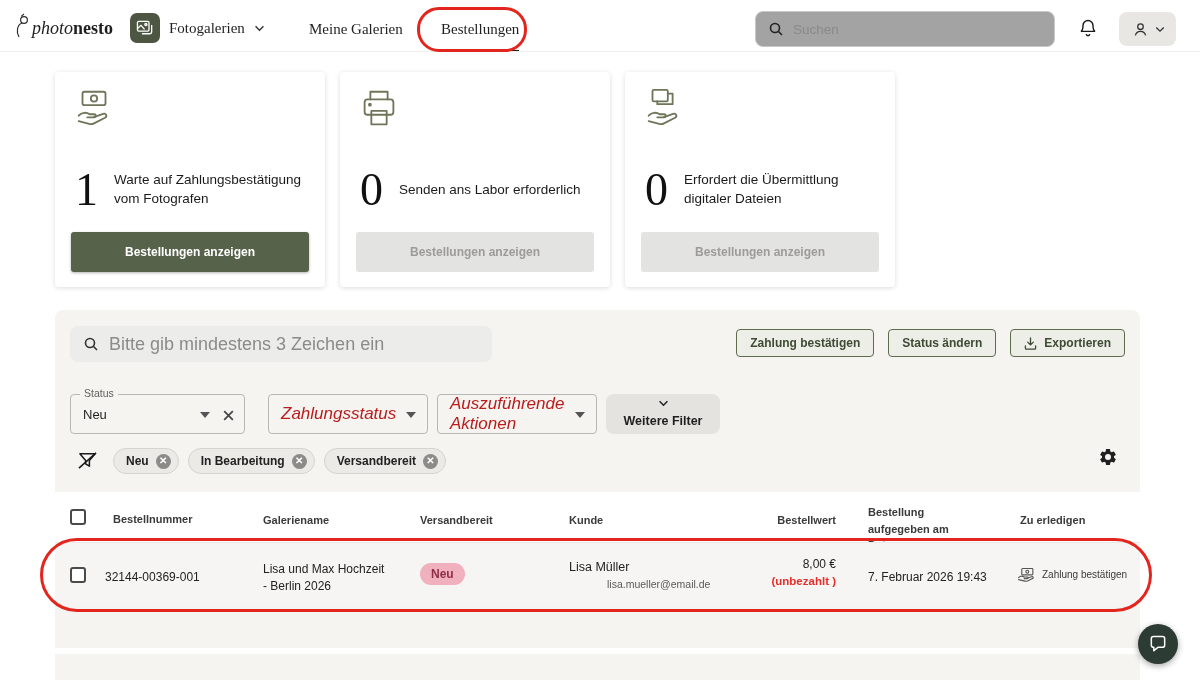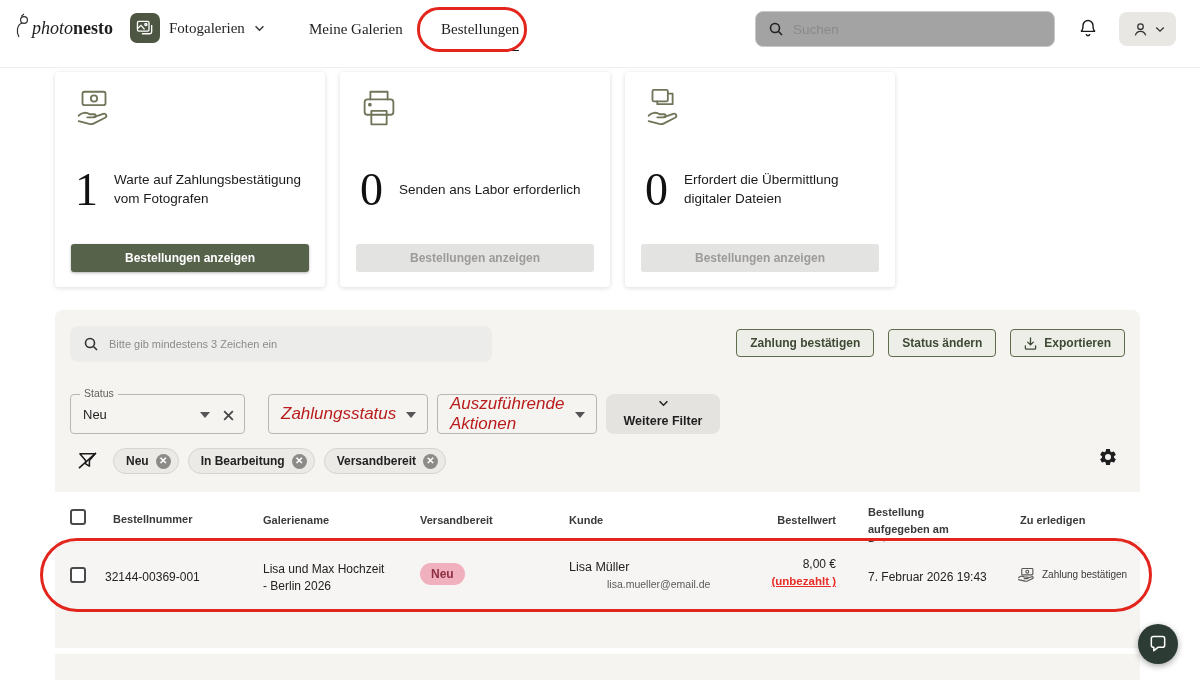--- a/index.html
+++ b/index.html
@@ -1,21 +1,21 @@
 <!DOCTYPE html>
 <html><head>
 <meta charset="utf-8">
 <style>
   *{margin:0;padding:0;box-sizing:border-box;}
   html,body{width:1200px;height:680px;}
   body{font-family:"Liberation Sans",sans-serif;background:#fff;overflow:hidden;}
   #app{position:relative;width:1200px;height:680px;background:#fff;}
 
   
-  .topnav{position:absolute;top:0;left:0;width:1200px;height:68px;background:#fff;border-bottom:1px solid #f0efec;}
+  .topnav{position:absolute;top:0;left:0;width:1200px;height:52px;background:#fff;border-bottom:1px solid #f0efec;}
   .logo{position:absolute;left:14px;top:13px;display:flex;align-items:flex-end;gap:2px;cursor:pointer;}
   .logo-text{font-family:"Liberation Serif",serif;font-size:18px;color:#1f1f1f;}
   .logo-photo{font-style:italic;font-weight:400;}
   .logo-nesto{font-weight:700;}
   .nav-dd{position:absolute;left:130px;top:13px;display:flex;align-items:center;gap:9px;cursor:pointer;}
   .nav-dd-icon{width:30px;height:30px;background:#4c5642;border-radius:7px;display:flex;align-items:center;justify-content:center;}
   .nav-link{font-family:"Liberation Serif",serif;font-size:15px;color:#1f1f1f;}
   .nav-meine{position:absolute;left:309px;top:21px;cursor:pointer;}
   .nav-best{position:absolute;left:441px;top:21px;cursor:pointer;border-bottom:1px solid #1f1f1f;padding-bottom:12px;}
   .tn-search{position:absolute;left:755px;top:11px;width:300px;height:36px;border:1px solid #c9c7c3;border-radius:8px;display:flex;align-items:center;padding:0 12px;gap:9px;background:#a3a3a3;}
@@ -24,28 +24,28 @@
   .bell{position:absolute;left:1078px;top:17px;cursor:pointer;}
   .avatar{position:absolute;left:1119px;top:12px;width:57px;height:34px;background:#e9e7e3;border-radius:8px;display:flex;align-items:center;justify-content:center;gap:5px;cursor:pointer;}
 
   
   .card{position:absolute;top:72px;width:270px;height:215px;background:#fff;border-radius:4px;box-shadow:0 1px 5px rgba(0,0,0,.14);}
   .card1{left:55px;}.card2{left:340px;}.card3{left:625px;}
   .card-icon{position:absolute;left:16px;top:14px;}
   .card-mid{position:absolute;left:20px;right:12px;top:82px;height:72px;display:flex;align-items:center;gap:16px;}
   .card-count{font-family:"Liberation Serif",serif;font-size:46px;color:#111;line-height:1;}
   .card-label{font-size:13.5px;color:#1a1a1a;line-height:1.4;}
-  .card-btn{position:absolute;left:16px;right:16px;bottom:15px;height:28px;border:none;border-radius:3px;font-weight:700;font-size:12px;font-family:"Liberation Sans",sans-serif;cursor:pointer;}
+  .card-btn{position:absolute;left:16px;right:16px;bottom:15px;height:40px;border:none;border-radius:3px;font-weight:700;font-size:12px;font-family:"Liberation Sans",sans-serif;cursor:pointer;}
   .card-btn.active{background:#57624a;color:#fff;box-shadow:0 1px 3px rgba(0,0,0,.3);}
   .card-btn.disabled{background:#e3e3e1;color:#9d9b99;cursor:default;}
 
   
   .panel{position:absolute;left:55px;top:310px;width:1085px;height:338px;background:#f5f4f1;border-radius:8px 8px 0 0;}
   .p-search{position:absolute;left:15px;top:16px;width:422px;height:36px;background:#ececea;border-radius:8px;display:flex;align-items:center;gap:10px;padding:0 13px;}
-  .p-search input{border:none;outline:none;font-size:11px;width:360px;color:#000000;background:transparent;font-family:"Liberation Sans",sans-serif;}
+  .p-search input{border:none;outline:none;font-size:18px;width:360px;color:#000000;background:transparent;font-family:"Liberation Sans",sans-serif;}
   .p-search input::placeholder{color:#8b8b89;}
   .p-actions{position:absolute;right:15px;top:19px;display:flex;gap:14px;}
   .pill-btn{height:28px;display:flex;align-items:center;gap:7px;padding:0 13px;background:#edeee8;border:1px solid #5f6b4d;border-radius:4px;color:#3e4a33;font-size:12px;font-weight:700;cursor:pointer;font-family:"Liberation Sans",sans-serif;}
 
   .sel{position:absolute;top:84px;height:40px;border:1px solid #b9b7b3;border-radius:4px;display:flex;align-items:center;cursor:pointer;}
   .sel-status{left:15px;width:175px;}
   .sel-pay{left:213px;width:160px;}
   .sel-act{left:382px;width:160px;}
   .sel-label{position:absolute;top:-8px;left:9px;font-size:10.5px;color:#5f5f5d;background:#f5f4f1;padding:0 4px;}
   .sel-value{font-size:13px;color:#1f1f1f;padding-left:12px;}
@@ -65,21 +65,21 @@
   .tbl{position:absolute;left:0;top:182px;width:1085px;height:114px;background:#fff;}
   .th{position:absolute;font-size:11px;font-weight:700;color:#3a3a3a;line-height:1.5;}
   .cb{width:16px;height:16px;border:2px solid #4a4a4a;border-radius:3px;background:#fff;cursor:pointer;}
   .cb-h{position:absolute;left:15px;top:17px;}
   .trow{position:absolute;top:50px;left:0;width:1085px;height:64px;background:#f7f5f3;border-top:1px solid #ecebe9;cursor:pointer;}
   .cb-r{position:absolute;left:15px;top:24px;}
   .td{position:absolute;font-size:12px;color:#222;}
   .pill-status{position:absolute;left:365px;top:20px;background:#f1b0bd;color:#8f2f44;font-size:12px;font-weight:700;border-radius:12px;padding:4px 11px;}
   .cust-email{font-size:10.5px;color:#5a5a58;margin-top:4px;padding-left:38px;}
   .val-cell{left:640px;width:141px;text-align:right;top:14px;}
-  .unpaid{font-size:11.5px;font-weight:700;color:#e82c27;margin-top:4px;text-decoration:underline;}
+  .unpaid{font-size:11.5px;font-weight:700;color:#e82c27;margin-top:4px;}
   .act-cell{position:absolute;left:962px;top:24px;display:flex;align-items:center;gap:6px;font-size:10px;color:#3a3a3a;cursor:pointer;}
 
   .bottom-strip{position:absolute;left:55px;top:654px;width:1085px;height:26px;background:#f5f4f1;}
 
   .chat-fab{position:absolute;left:1138px;top:624px;width:40px;height:40px;border-radius:50%;background:#2c3b33;display:flex;align-items:center;justify-content:center;cursor:pointer;box-shadow:0 2px 6px rgba(0,0,0,.35);}
 
   
   .ann{position:absolute;border:3px solid #e3261d;pointer-events:none;}
   .ann-nav{left:417px;top:7px;width:110px;height:45px;border-radius:22px;}
   .ann-row{left:40px;top:538px;width:1112px;height:74px;border-radius:37px;}

